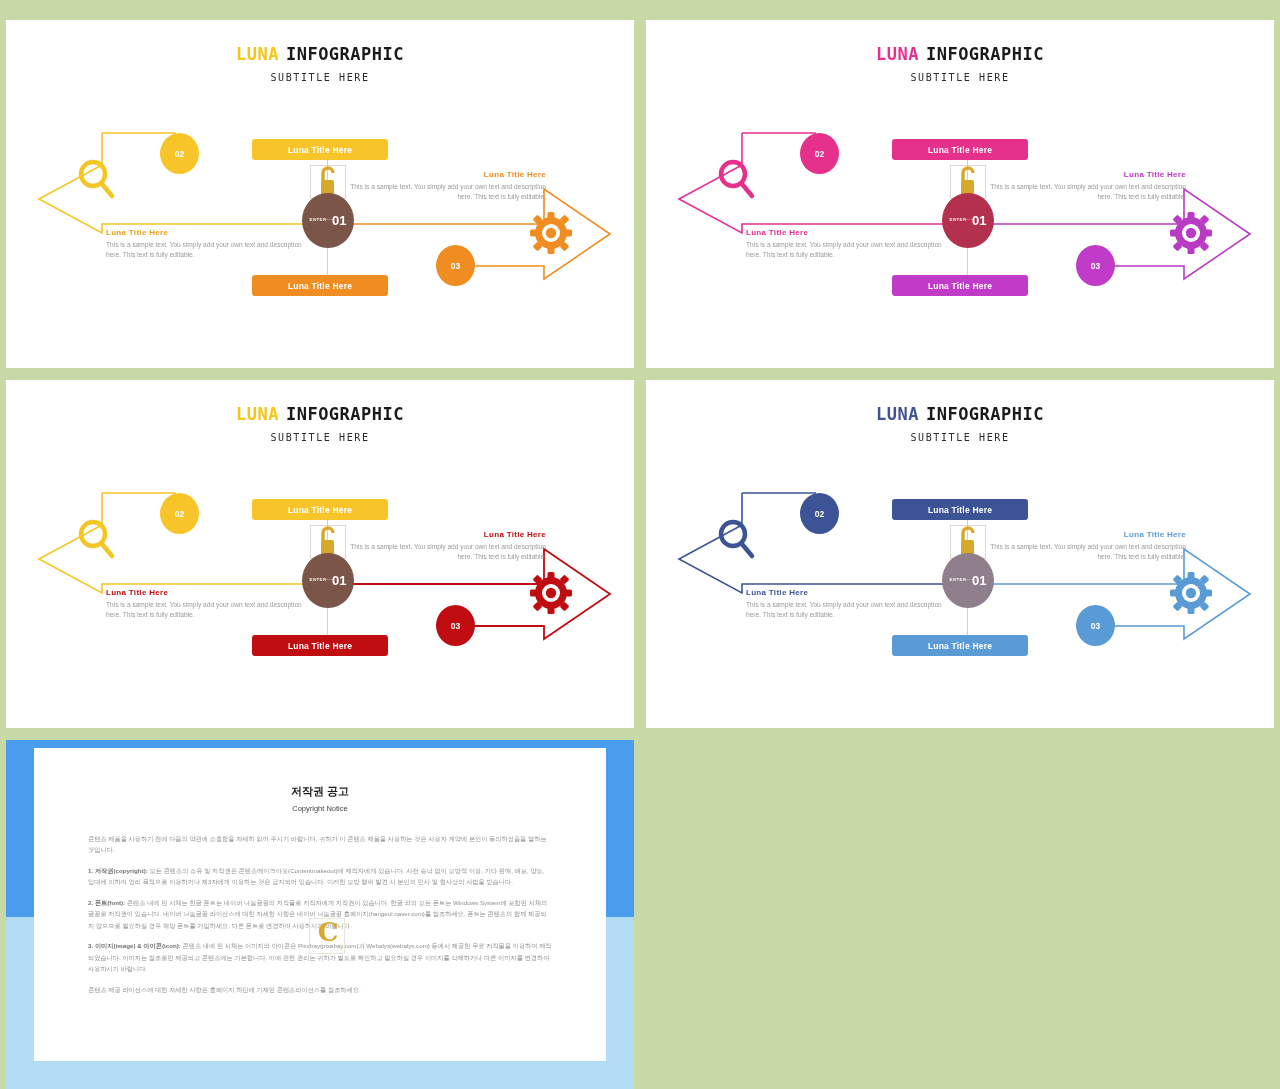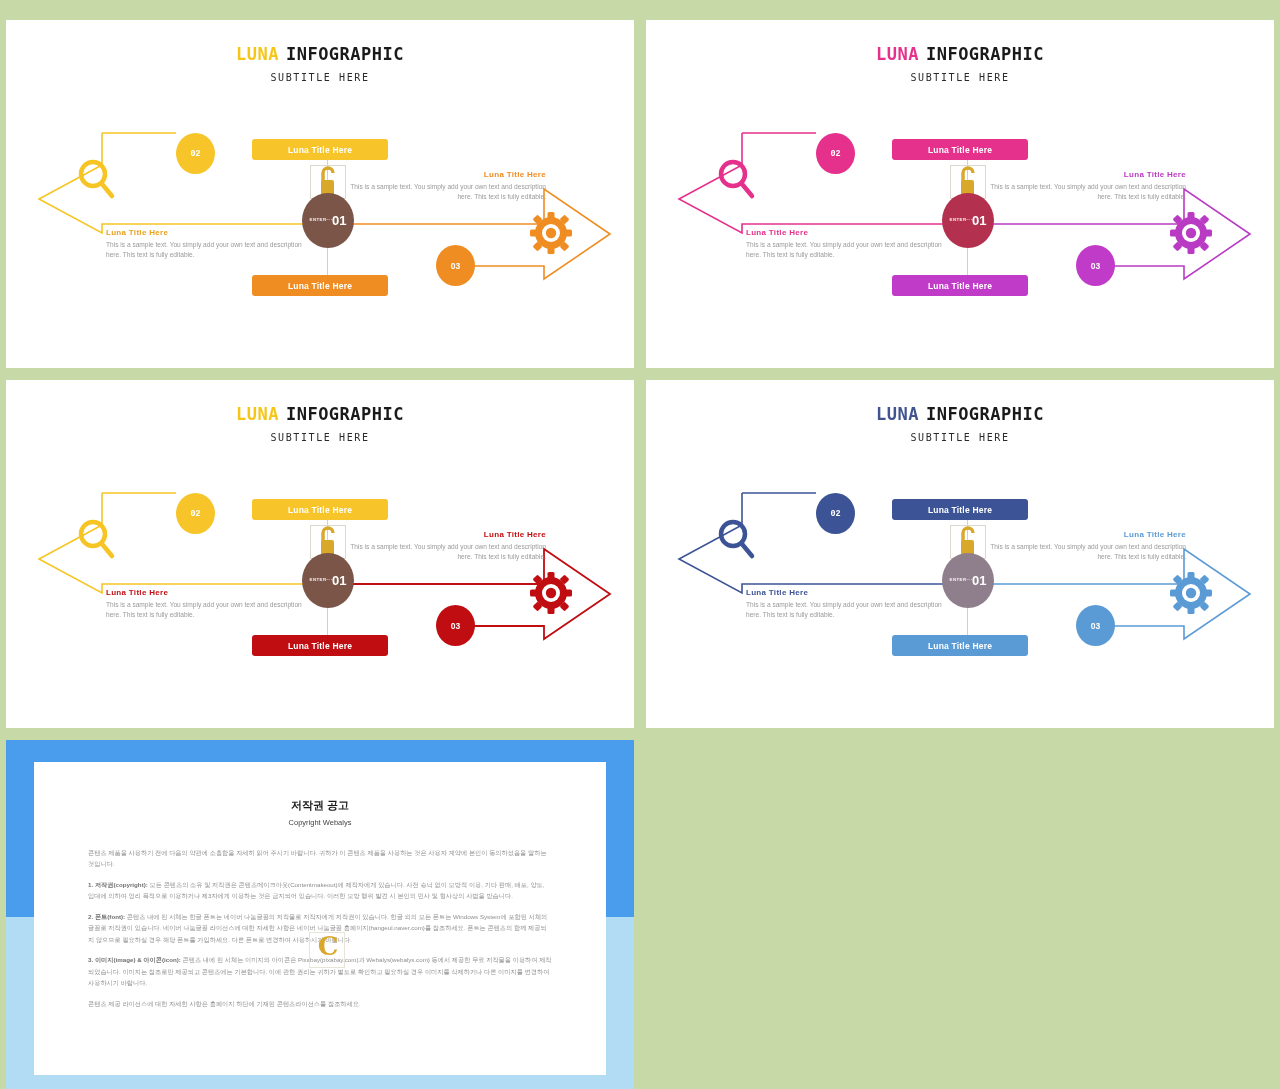--- a/index.html
+++ b/index.html
@@ -48,21 +48,21 @@
   }
   .pill.top{left:246px;top:27px;}
   .pill.bot{left:246px;top:163px;}
 
   
   .numc{
     position:absolute;width:39px;height:41px;border-radius:50%;
     color:#fff;font-size:8.5px;font-weight:700;
     display:flex;align-items:center;justify-content:center;
   }
-  .numc.n2{left:170px;top:21px;font-family:Liberation Mono, monospace;}
+  .numc.n2{left:154px;top:21px;}
   .numc.n3{left:430px;top:133px;}
 
   
   .center-badge{
     position:absolute;left:296px;top:81px;width:52px;height:55px;
     border-radius:50%;
     display:flex;flex-direction:row;align-items:center;justify-content:center;
     color:#ffffff;
   }
   .center-badge .cb-small{
@@ -85,21 +85,21 @@
   .tblock .t-h{font-size:8px;font-weight:700;letter-spacing:.3px;margin-bottom:3px;}
   .tblock .t-b{font-size:6.6px;color:#9a9a9a;line-height:1.55;}
   .tblock.left{left:100px;top:116px;text-align:left;}
   .tblock.right{left:332px;top:58px;text-align:right;}
 
   
   .cslide{position:absolute;left:6px;top:726px;width:628px;height:357px;overflow:hidden;}
   .cband-top{position:absolute;left:0;top:0;width:628px;height:177px;background:#4a9ced;}
   .cband-bot{position:absolute;left:0;top:177px;width:628px;height:180px;background:#b2dcf4;}
   .cpaper{
-    position:absolute;left:28px;top:22px;width:572px;height:313px;background:#ffffff;
+    position:absolute;left:28px;top:8px;width:572px;height:313px;background:#ffffff;
   }
   .cp-ttl{
     text-align:center;font-size:11px;font-weight:700;color:#1a1a1a;margin-top:36px;
   }
   .cp-sub{text-align:center;font-size:7.5px;color:#444;margin-top:5px;}
   .cp-body{padding:0 54px;margin-top:20px;}
   .cp-p{font-size:6.2px;color:#8d8d8d;line-height:1.85;margin:0 0 9px 0;}
   .cp-p b{color:#6f6f6f;}
   .cp-watermark{
     position:absolute;left:275px;top:170px;width:36px;height:36px;
@@ -373,21 +373,21 @@
         <div class="t-b">This is a sample text. You simply add your own text and description here. This text is fully editable.</div>
       </div>
     </div>
   </div>
 
   <div class="cslide">
     <div class="cband-top"></div>
     <div class="cband-bot"></div>
     <div class="cpaper">
       <div class="cp-ttl">저작권 공고</div>
-      <div class="cp-sub">Copyright Webalys</div>
+      <div class="cp-sub">Copyright Notice</div>
       <div class="cp-body" id="cp-body">
           <p class="cp-p">콘텐츠 제품을 사용하기 전에 다음의 약관에 소홀함을 자세히 읽어 주시기 바랍니다. 귀하가 이 콘텐츠 제품을 사용하는 것은 사용자 계약에 본인이 동의하셨음을 말하는 것입니다.</p>
           <p class="cp-p"><b>1. 저작권(copyright):</b> 모든 콘텐츠의 소유 및 저작권은 콘텐츠메이크아웃(Contentmakeout)에 제작자에게 있습니다. 사전 승낙 없이 모방적 이용, 기타 판매, 배포, 양도, 임대에 의하여 영리 목적으로 이용하거나 제3자에게 이용하는 것은 금지되어 있습니다. 이러한 모방 행위 발견 시 본인의 민사 및 형사상의 사법을 받습니다.</p>
           <p class="cp-p"><b>2. 폰트(font):</b> 콘텐츠 내에 된 서체는 한글 폰트는 네이버 나눔글꼴의 저작물로 저작자에게 저작권이 있습니다. 한글 외의 모든 폰트는 Windows System에 포함된 서체의 글꼴로 저작권이 있습니다. 네이버 나눔글꼴 라이선스에 대한 자세한 사항은 네이버 나눔글꼴 홈페이지(hangeul.naver.com)를 참조하세요. 폰트는 콘텐츠의 함께 제공되지 않으므로 필요하실 경우 해당 폰트를 가입하세요. 다른 폰트로 변경하여 사용하시기 바랍니다.</p>
           <p class="cp-p"><b>3. 이미지(image) &amp; 아이콘(icon):</b> 콘텐츠 내에 된 서체는 이미지와 아이콘은 Pixabay(pixabay.com)과 Webalys(webalys.com) 등에서 제공한 무료 저작물을 이용하여 제작되었습니다. 이미지는 참조로만 제공되고 콘텐츠에는 기본합니다. 이에 관한 권리는 귀하가 별도로 확인하고 필요하실 경우 이미지를 삭제하거나 다른 이미지를 변경하여 사용하시기 바랍니다.</p>
           <p class="cp-p">콘텐츠 제공 라이선스에 대한 자세한 사항은 홈페이지 하단에 기재된 콘텐츠라이선스를 참조하세요.</p>
         </div>
       <div class="cp-watermark">
         <span>C</span>
       </div>

